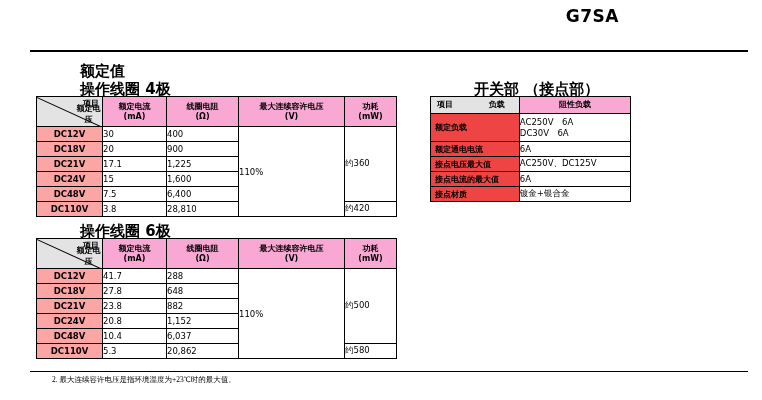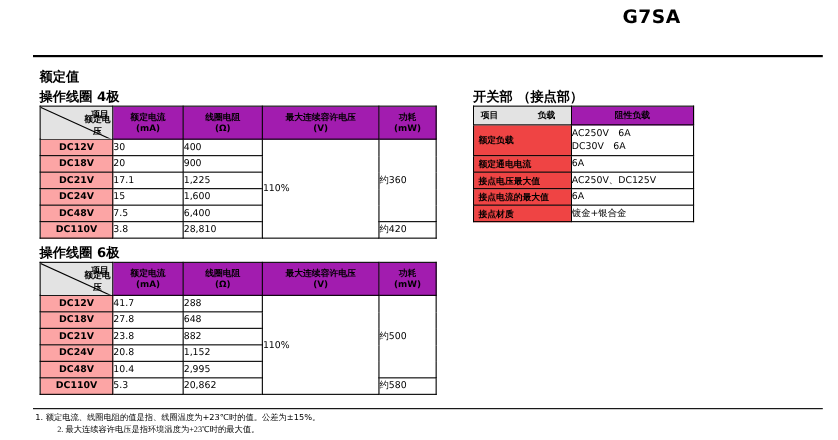--- a/index.html
+++ b/index.html
@@ -37,22 +37,23 @@
   .section-rule {
     position: absolute;
     top: 50px;
     left: 30px;
     width: 718px;
     height: 2px;
     background: #000;
   }
   .sub-title {
     position: absolute;
-    font-size: 12px;
-    font-weight: bold;
+    font-size: 15px;
+    font-weight: bold;
+    margin-left: 44px;
   }
   .sub-title.a { top: 62px; left: 36px; }
   .sub-title.b { top: 80px; left: 36px; }
   .sub-title.c { top: 222px; left: 36px; }
   .sub-title.d { top: 80px; left: 430px; }
 
   table {
     border-collapse: collapse;
     font-size: 8.5px;
     position: absolute;
@@ -60,21 +61,21 @@
   }
   table td, table th {
     border: 1px solid #000;
     padding: 0;
     text-align: center;
     vertical-align: middle;
     font-weight: normal;
     height: 15px;
   }
   .hdr {
-    background: #a21caf;
+    background: #f9a8d4;
     font-weight: bold;
     font-size: 8px;
     line-height: 1.15;
   }
   .rowlabel {
     background: #fca5a5;
     font-weight: bold;
     font-size: 8.5px;
     text-align: center;
   }
@@ -286,21 +287,21 @@
       <td class="num">882</td>
     </tr>
     <tr>
       <td class="rowlabel">DC24V</td>
       <td class="num">20.8</td>
       <td class="num">1,152</td>
     </tr>
     <tr>
       <td class="rowlabel">DC48V</td>
       <td class="num">10.4</td>
-      <td class="num">2,995</td>
+      <td class="num">6,037</td>
     </tr>
     <tr>
       <td class="rowlabel">DC110V</td>
       <td class="num">5.3</td>
       <td class="num">20,862</td>
       <td class="num">约580</td>
     </tr>
   </tbody>
     </table>
 
@@ -334,17 +335,16 @@
     </tr>
     <tr>
       <td class="leftlabel">接点材质</td>
       <td class="num">镀金+银合金</td>
     </tr>
   </tbody>
     </table>
 
   <div class="bottom-rule"></div>
   <div class="notes">
-    <div class="n1">1. 额定电流、线圈电阻的值是指、线圈温度为+23℃时的值。公差为±15%。</div>
     <div class="n2">2. 最大连续容许电压是指环境温度为+23℃时的最大值。</div>
   </div>
 
 </div>
 
 </body></html>

